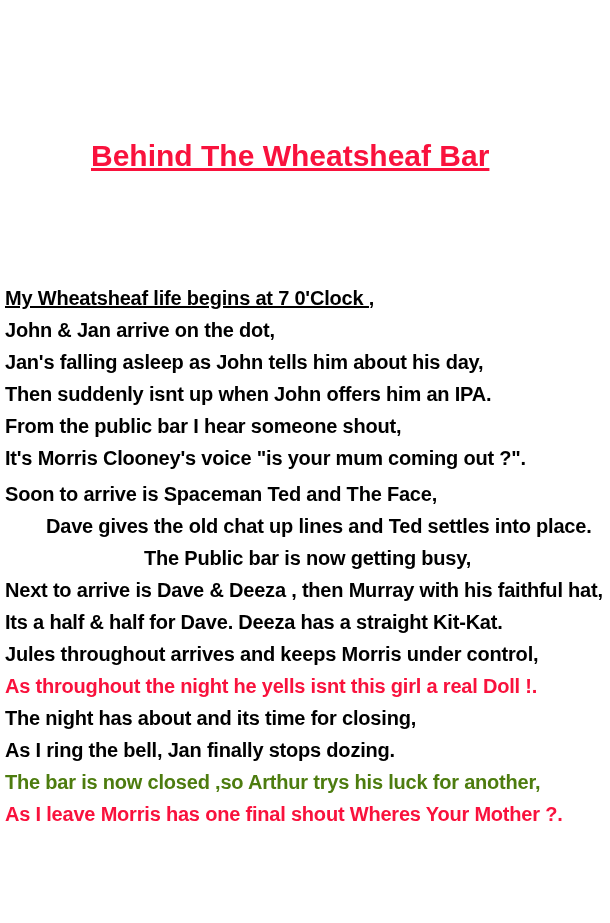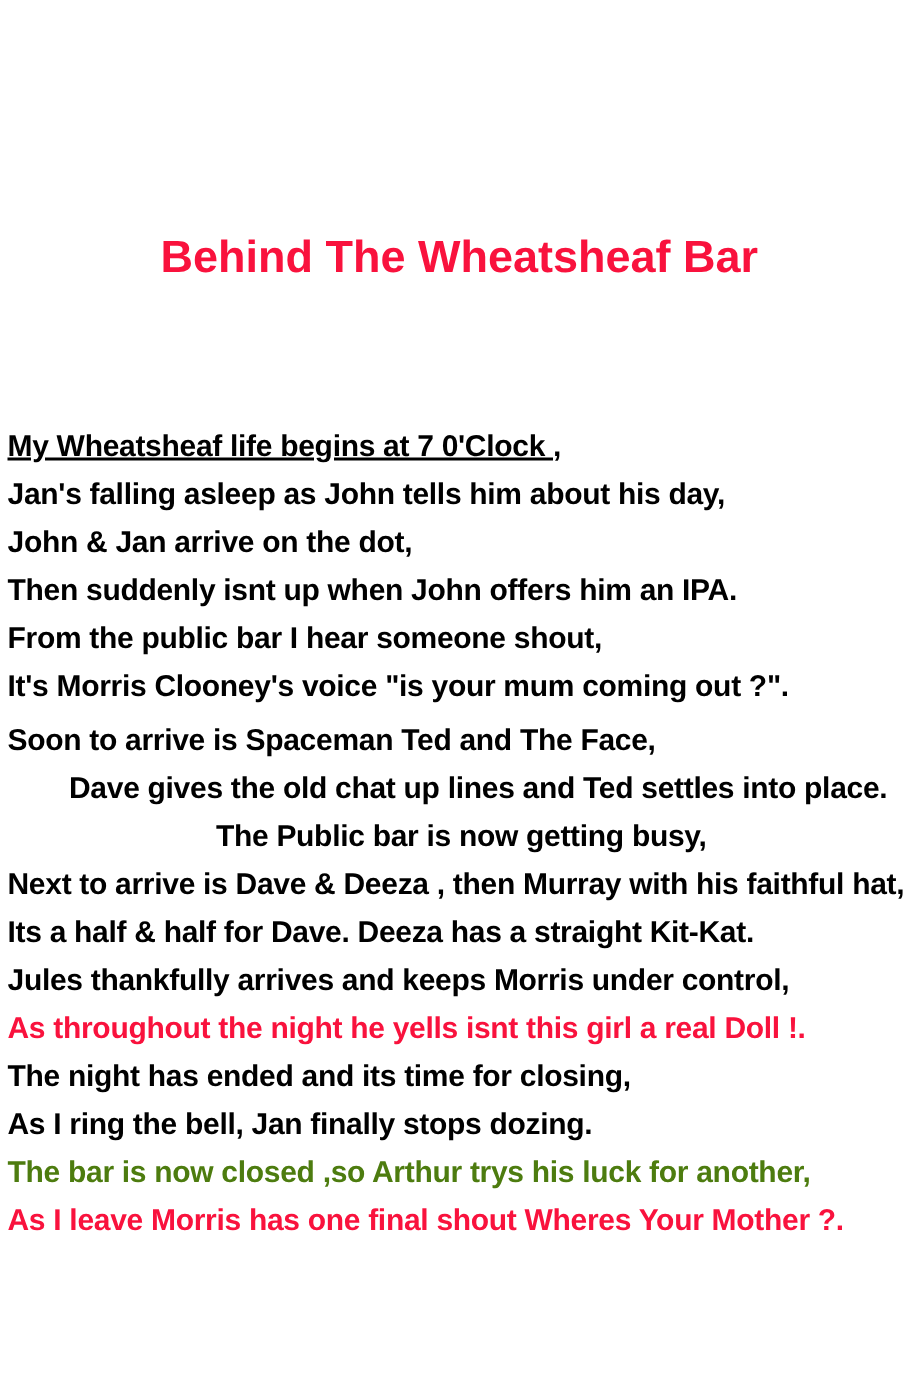--- a/index.html
+++ b/index.html
@@ -11,25 +11,26 @@
     width: 610px;
     height: 923px;
     position: relative;
     overflow: hidden;
     font-family: "Liberation Sans", sans-serif;
   }
   .page-title {
     position: absolute;
     left: 91px;
     top: 139px;
-    margin: 16px;
+    margin: 0;
     font-size: 30px;
     font-weight: 700;
     letter-spacing: 0px;
     white-space: nowrap;
+    text-decoration: underline;
   }
   .poem {
     position: absolute;
     left: 5px;
     top: 282px;
     right: 0;
   }
   .poem-line {
     margin: 0;
     font-size: 20px;
@@ -44,29 +45,29 @@
     margin-top: 4px;
   }
 </style>
 </head>
 <body>
 
 <h1 class="page-title" style="color: rgb(249, 18, 61);">Behind The Wheatsheaf Bar</h1>
 
 <div class="poem">
   <p class="poem-line" style="color: rgb(0, 0, 0); text-decoration: underline;">My Wheatsheaf life begins at 7 0'Clock ,</p>
+  <p class="poem-line" style="color: rgb(0, 0, 0);">John &amp; Jan arrive on the dot,</p>
   <p class="poem-line" style="color: rgb(0, 0, 0);">Jan's falling asleep as John tells him about his day,</p>
-  <p class="poem-line" style="color: rgb(0, 0, 0);">John &amp; Jan arrive on the dot,</p>
   <p class="poem-line" style="color: rgb(0, 0, 0);">Then suddenly isnt up when John offers him an IPA.</p>
   <p class="poem-line" style="color: rgb(0, 0, 0);">From the public bar I hear someone shout,</p>
   <p class="poem-line" style="color: rgb(0, 0, 0);">It's Morris Clooney's voice "is your mum coming out ?".</p>
   <p class="poem-line stanza-start" style="color: rgb(0, 0, 0);">Soon to arrive is Spaceman Ted and The Face,</p>
   <p class="poem-line" style="color: rgb(0, 0, 0); margin-left: 41px;">Dave gives the old chat up lines and Ted settles into place.</p>
   <p class="poem-line" style="color: rgb(0, 0, 0); text-align: center;">The Public bar is now getting busy,</p>
   <p class="poem-line" style="color: rgb(0, 0, 0);">Next to arrive is Dave &amp; Deeza , then Murray with his faithful hat,</p>
   <p class="poem-line" style="color: rgb(0, 0, 0);">Its a half &amp; half for Dave. Deeza has a straight Kit-Kat.</p>
-  <p class="poem-line" style="color: rgb(0, 0, 0);">Jules thankfully arrives and keeps Morris under control,</p>
+  <p class="poem-line" style="color: rgb(0, 0, 0);">Jules throughout arrives and keeps Morris under control,</p>
   <p class="poem-line" style="color: rgb(249, 18, 61);">As throughout the night he yells isnt this girl a real Doll !.</p>
-  <p class="poem-line" style="color: rgb(0, 0, 0);">The night has ended and its time for closing,</p>
+  <p class="poem-line" style="color: rgb(0, 0, 0);">The night has about and its time for closing,</p>
   <p class="poem-line" style="color: rgb(0, 0, 0);">As I ring the bell, Jan finally stops dozing.</p>
   <p class="poem-line" style="color: #4d7c0f;">The bar is now closed ,so Arthur trys his luck for another,</p>
   <p class="poem-line" style="color: rgb(249, 18, 61);">As I leave Morris has one final shout Wheres Your Mother ?.</p>
 </div>
 
 </body></html>

